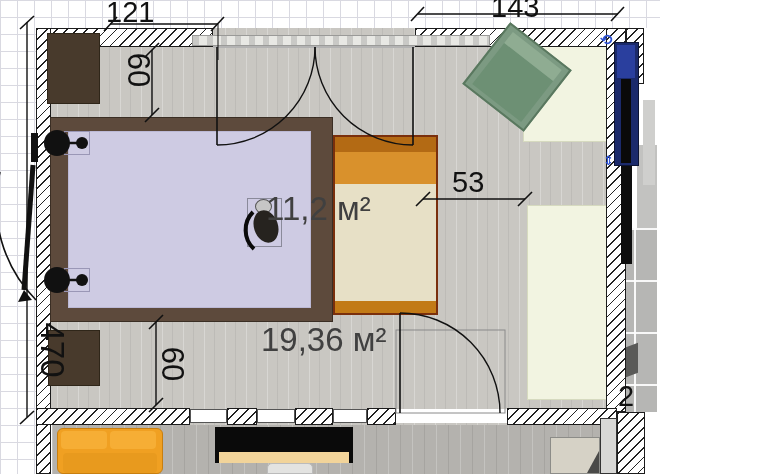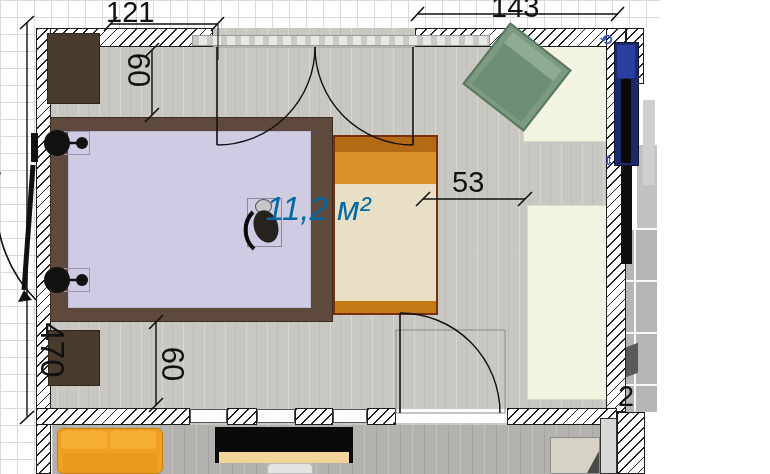--- a/index.html
+++ b/index.html
@@ -14,21 +14,21 @@
         background-image:repeating-linear-gradient(90deg,rgba(255,255,255,.28) 0 1px,rgba(255,255,255,0) 1px 10px,rgba(0,0,0,.06) 10px 11px,rgba(0,0,0,0) 11px 21px);}
   .wood2{background-color:#b4b2ae;
         background-image:repeating-linear-gradient(90deg,rgba(255,255,255,.22) 0 1px,rgba(255,255,255,0) 1px 12px,rgba(0,0,0,.08) 12px 13px,rgba(0,0,0,0) 13px 24px);}
   .wall{background:repeating-linear-gradient(135deg,#222 0 1.2px,#ffffff 1.2px 7px);
         border:1.5px solid #1c1c1c;box-sizing:border-box;}
   .tile{background-color:#b6b6b4;
         background-image:linear-gradient(rgba(255,255,255,.9) 2px,transparent 2px),
                          linear-gradient(90deg,transparent 12px,rgba(255,255,255,.9) 12px 14px,transparent 14px);
         background-size:39px 52px,39px 100%;}
   .dim{color:#111;font-size:29px;line-height:1;white-space:nowrap;}
-  .area-label{color:#0369a1;font-size:33px;line-height:1;white-space:nowrap;font-style:italic;}
+  .area-label{color:#404040;font-size:33px;line-height:1;white-space:nowrap;}
   .rot{transform:translate(-50%,-50%) rotate(90deg);transform-origin:center;}
   .cream{background:#f2f4e1;border:1px solid #d6dabf;box-sizing:border-box;}
   .brownbox{background:#483a2c;border:1px solid #2f2619;box-sizing:border-box;}
   .selbox{border:1px solid #9a97b6;box-sizing:border-box;background:transparent;}
   .handle{color:#2c51d4;font-size:15px;line-height:1;font-weight:bold;}
   svg{display:block;}
 </style>
 </head>
 <body>
 
@@ -167,14 +167,15 @@
   </svg>
 
   <div class="abs dim" style="left:106px;top:-2px;">121</div>
   <div class="abs dim" style="left:491px;top:-7px;">143</div>
   <div class="abs dim rot" style="left:52px;top:350px;font-size:33px;">470</div>
   <div class="abs dim rot" style="left:138px;top:70px;font-size:31px;">60</div>
   <div class="abs dim rot" style="left:172px;top:364px;font-size:31px;">60</div>
   <div class="abs dim" style="left:452px;top:168px;">53</div>
   <div class="abs dim" style="left:618px;top:382px;">2</div>
   <div class="abs area-label" style="left:266px;top:192px;">11,2 м²</div>
+  <div class="abs area-label" style="left:261px;top:323px;">19,36 м²</div>
 
 </div>
 
 </body></html>

